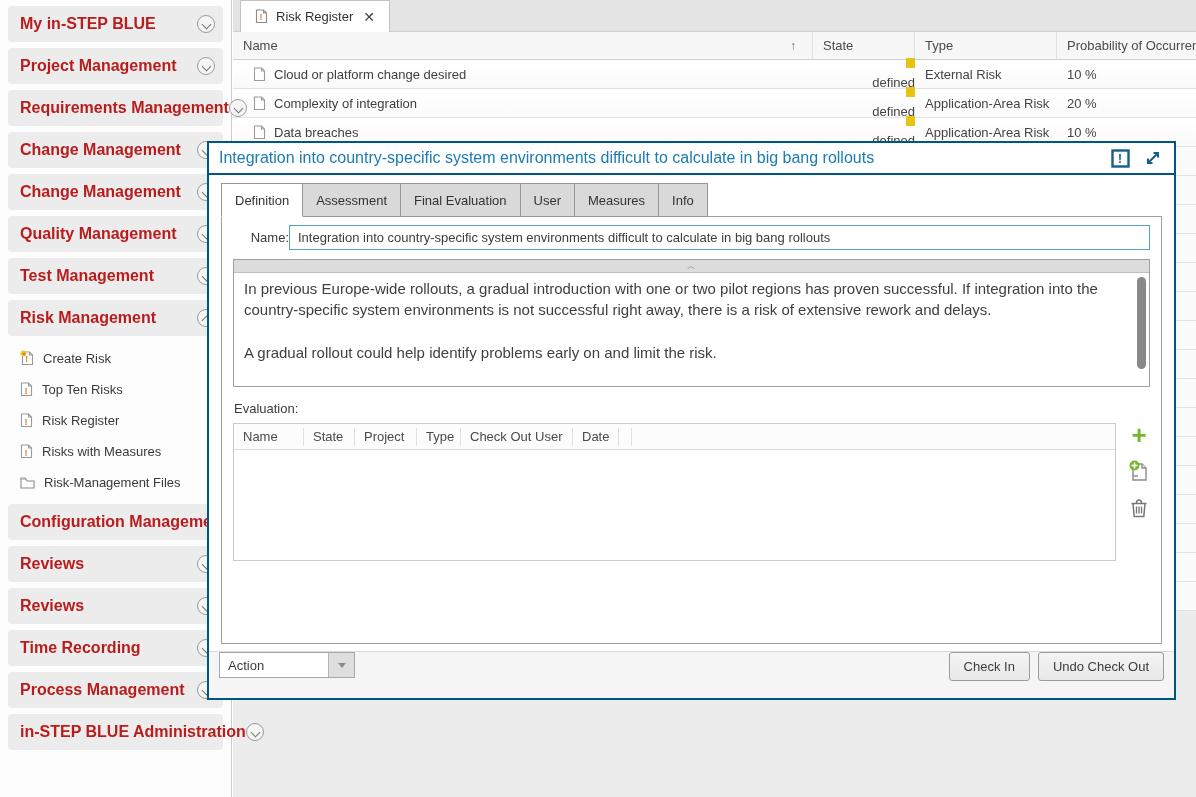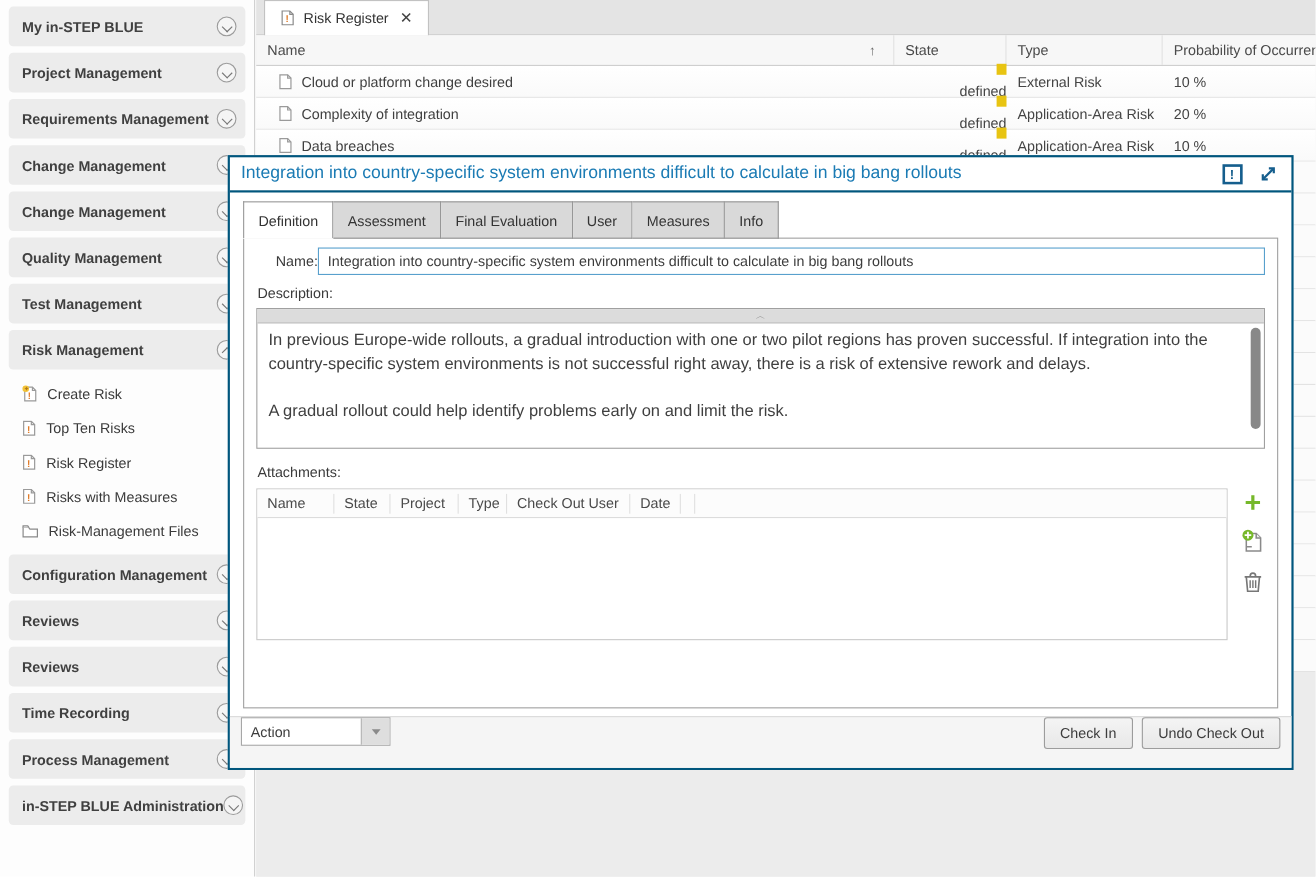--- a/index.html
+++ b/index.html
@@ -2,21 +2,21 @@
 <html><head>
 <meta charset="utf-8">
 <style>
   * { margin:0; padding:0; box-sizing:border-box; }
   html,body { width:1196px; height:797px; overflow:hidden; }
   body { font-family:"Liberation Sans","DejaVu Sans",sans-serif; font-size:13px; color:#3c3c3c; background:#fff; position:relative; }
 
   
   .sidebar { position:absolute; left:0; top:0; width:232px; height:797px; background:#fdfdfd; border-right:1px solid #ccc; }
   .acc-item { margin:6px 8px; height:36px; background:#ececec; border-radius:4px; display:flex; align-items:center; justify-content:space-between; padding:0 8px 0 12px; cursor:pointer; }
-  .acc-label { font-weight:700; color:#404040; font-size:13px; white-space:nowrap; }
+  .acc-label { font-weight:700; color:#b91c1c; font-size:16px; white-space:nowrap; }
   .chev { width:18px; height:18px; border:1px solid #9b9b9b; border-radius:50%; position:relative; flex:0 0 18px; background:#f5f5f5; }
   .chev::after { content:""; position:absolute; left:5px; top:5px; width:6px; height:6px; border-right:1.5px solid #777; border-bottom:1.5px solid #777; transform:rotate(45deg); }
   .chev.up::after { top:7px; transform:rotate(-135deg); }
   .sub-item { display:flex; align-items:center; gap:9px; padding:8px 8px 8px 20px; cursor:pointer; }
   .sub-item .lbl { color:#3a3a3a; font-size:13px; }
 
   
   .main { position:absolute; left:233px; top:0; right:0; height:797px; background:#ececec; }
   .tabbar { height:32px; background:#e4e4e4; display:flex; border-bottom:1px solid #d0d0d0; }
   .tab { background:#fff; border:1px solid #c2c2c2; border-bottom:none; display:flex; align-items:center; gap:8px; padding:0 12px 0 14px; margin-left:7px; height:32px; cursor:pointer; }
@@ -311,36 +311,35 @@
     <div class="dtab">Measures</div>
     <div class="dtab">Info</div>
   </div>
 
   <div class="dlg-panel">
     <div class="frow">
       <span class="flabel name-label">Name:</span>
       <input class="name-input" type="text" value="Integration into country-specific system environments difficult to calculate in big bang rollouts" style="">
     </div>
 
-    <div class="flabel desc-label">Description:</div>
     <div class="desc-box">
       <div class="desc-splitter">
           <span>︿</span>
         </div>
       <div class="desc-body">
         <div class="desc-text">In previous Europe-wide rollouts, a gradual introduction with one or two pilot regions has proven successful. If integration into the country-specific system environments is not successful right away, there is a risk of extensive rework and delays.
 
 A gradual rollout could help identify problems early on and limit the risk.</div>
         <div class="desc-scrollbar">
             <div class="desc-thumb"></div>
           </div>
       </div>
     </div>
 
-    <div class="flabel attach-label">Attachments:</div>
+    <div class="flabel attach-label">Evaluation:</div>
     <div class="attach-wrap">
       <div class="attach-table">
         <div class="at-header">
           <div class="at-cell" style="width:70px">Name</div>
           <div class="at-cell" style="width:51px">State</div>
           <div class="at-cell" style="width:62px">Project</div>
           <div class="at-cell" style="width:44px">Type</div>
           <div class="at-cell" style="width:112px">Check Out User</div>
           <div class="at-cell" style="width:46px">Date</div>
           <div class="at-cell" style="width:13px"></div>

